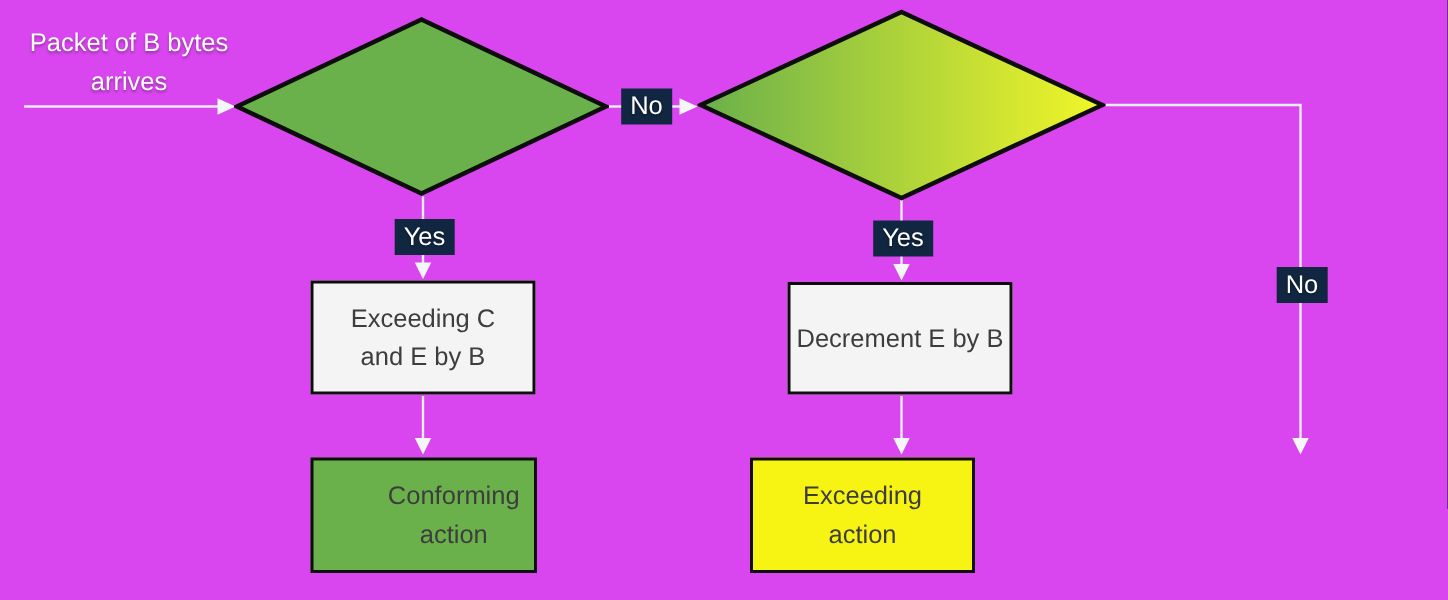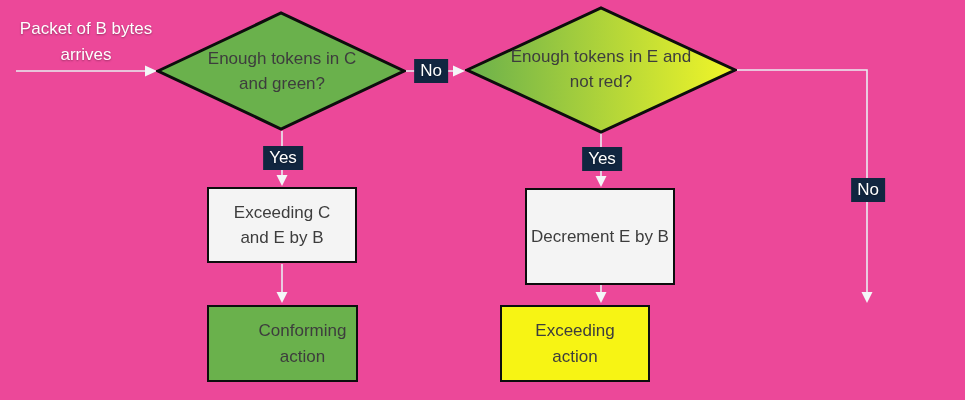--- a/index.html
+++ b/index.html
@@ -4,21 +4,21 @@
 <style>
   html, body {
     margin: 0;
     padding: 0;
     background: #112640;
   }
   .canvas {
     position: relative;
     width: 965px;
     height: 400px;
-    background: #ec4899;
+    background: #d946ef;
     font-family: "Liberation Sans", sans-serif;
     overflow: hidden;
   }
   .connectors {
     position: absolute;
     left: 0; top: 0;
     width: 965px; height: 400px;
   }
   .connectors line, .connectors polyline {
     stroke: #e9edf2;
@@ -99,37 +99,35 @@
 
     <polyline points="737,70 867,70 867,293"></polyline>
     <polygon class="head" points="861.5,292 872.5,292 867,303"></polygon>
   </svg>
 
   <div class="start-label">Packet of B bytes arrives</div>
 
   <svg class="diamond-svg" style="left:156px; top:11px;" width="250" height="120">
     <polygon points="2,60 125,2 248,60 125,118" stroke="#0d0d0d" stroke-width="3" fill="#6ab14c"></polygon>
   </svg>
-  <div class="diamond-label" style="left:196px; top:40px; width:172px; height:62px;">Enough tokens in C and green?</div>
 
   <svg class="diamond-svg" style="left:465px; top:6px;" width="272" height="128">
     <defs>
       <linearGradient id="gradGY" x1="0" y1="0" x2="1" y2="0">
         <stop offset="0" stop-color="#6ab04c"></stop>
         <stop offset="1" stop-color="#f2f628"></stop>
       </linearGradient>
     </defs>
     <polygon points="2,64 136,2 270,64 136,126" fill="url(#gradGY)" stroke="#0d0d0d" stroke-width="3"></polygon>
   </svg>
-  <div class="diamond-label" style="left:508px; top:38px; width:186px; height:62px;">Enough tokens in E and not red?</div>
 
   <div class="node-box process" style="left:207px; top:187px; width:150px; height:76px;">
     <span class="inner" style="width:122px;">Exceeding C and E by B</span>
   </div>
-  <div class="node-box process" style="left:525px; top:188px; width:150px; height:97px;">
+  <div class="node-box process" style="left:525px; top:188px; width:150px; height:75px;">
     <span class="inner" style="width:146px;">Decrement E by B</span>
   </div>
 
   <div class="node-box" style="left: 207px; top: 305px; width: 151px; height: 77px; background: rgb(106, 177, 76); padding-left: 40px;">
     <span class="inner" style="width:110px;">Conforming action</span>
   </div>
   <div class="node-box" style="left: 500px; top: 305px; width: 150px; height: 77px; background: rgb(247, 244, 20);">
     <span class="inner" style="width:110px;">Exceeding action</span>
   </div>
 

